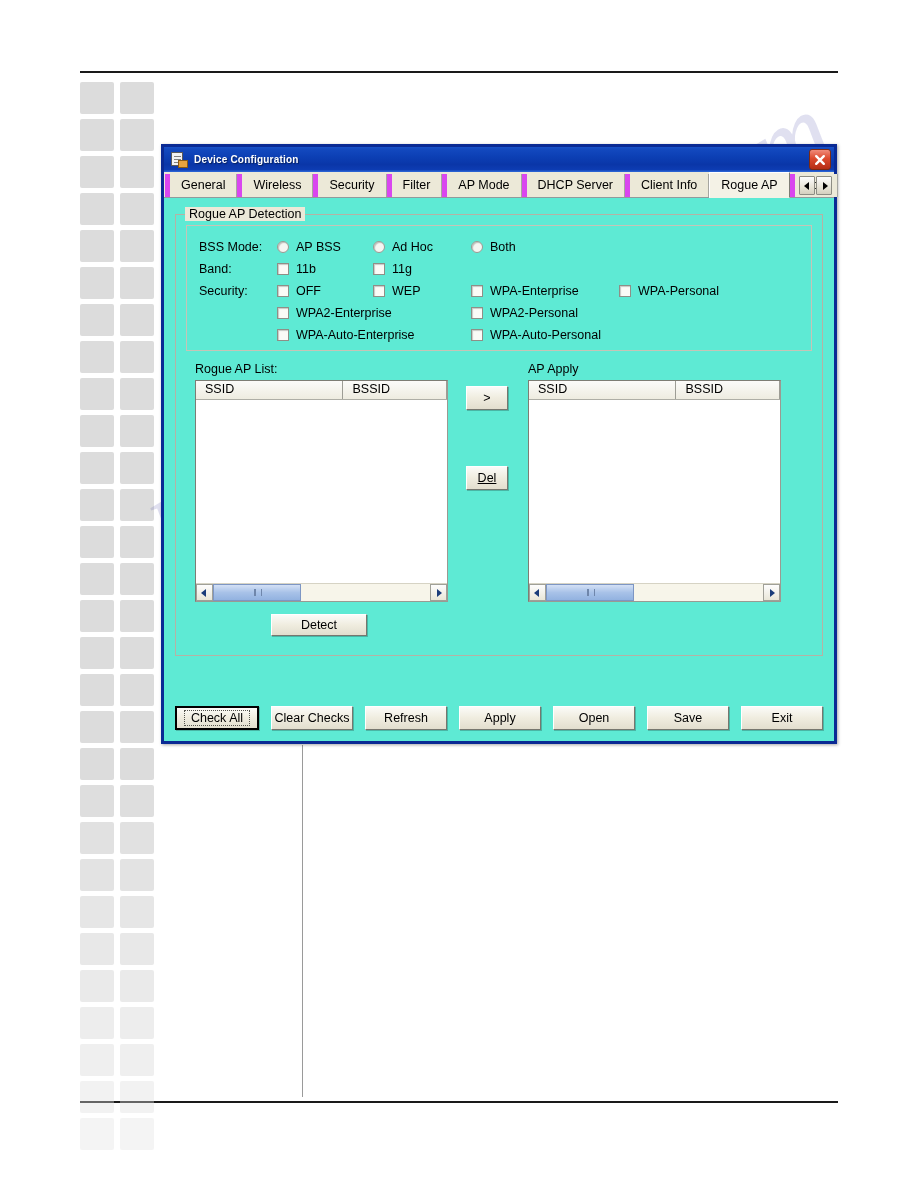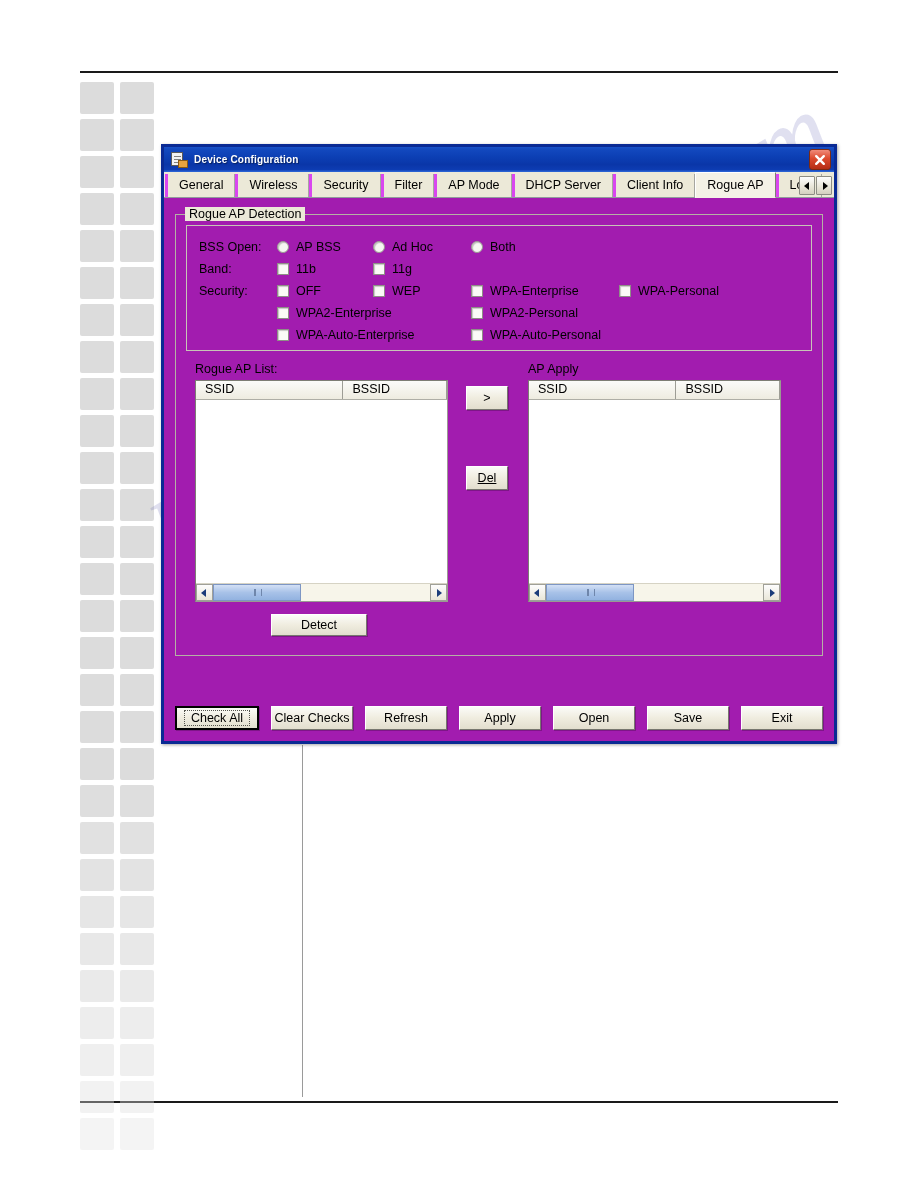--- a/index.html
+++ b/index.html
@@ -164,21 +164,21 @@
     border-bottom: 1px solid #919b9c;
     box-sizing: border-box;
   }
   .tab {
     height: 23px;
     line-height: 22px;
     padding: 0 11px;
     font-size: 12.5px;
     color: #000000;
     background: #ece9d8;
-    border-left: 3px solid #d946ef;
+    border-left: 5px solid #d946ef;
     border-right: 1px solid #a6a6a0;
     box-sizing: border-box;
     cursor: pointer;
     white-space: nowrap;
   }
   .tab.active {
     background: #f4f2e6;
     height: 26px;
     line-height: 25px;
     border-top: 1px solid #ffffff;
@@ -206,21 +206,21 @@
     cursor: pointer;
     display: flex;
     align-items: center;
     justify-content: center;
   }
 
   
   .dialog-body {
     position: relative;
     height: calc(100% - 54px);
-    background: #a21caf;
+    background: #5eead4;
     padding: 9px 11px 0 11px;
     box-sizing: border-box;
   }
 
   .groupbox {
     position: relative;
     border: 1px solid #b5b2a4;
     border-top-color: #b5b2a4;
     margin-top: 7px;
     padding: 10px 10px 12px 10px;
@@ -555,21 +555,21 @@
   </div>
 
   <div class="dialog-body">
 
     <div class="groupbox">
       <span class="gb-title">Rogue AP Detection</span>
 
       <div class="inner-panel">
 
         <div class="form-row">
-          <span class="row-label">BSS Open:</span>
+          <span class="row-label">BSS Mode:</span>
           <label class="opt col-a">
             <span class="radio"></span>
             <span>AP BSS</span>
           </label>
           <label class="opt col-b">
             <span class="radio"></span>
             <span>Ad Hoc</span>
           </label>
           <label class="opt col-c">
             <span class="radio"></span>

